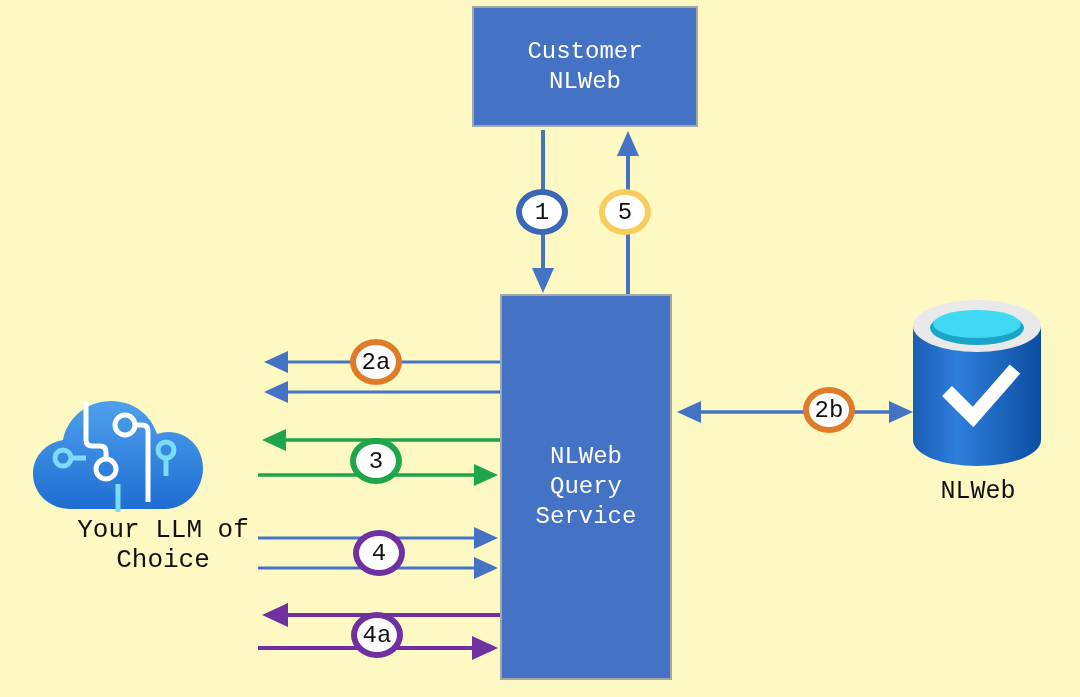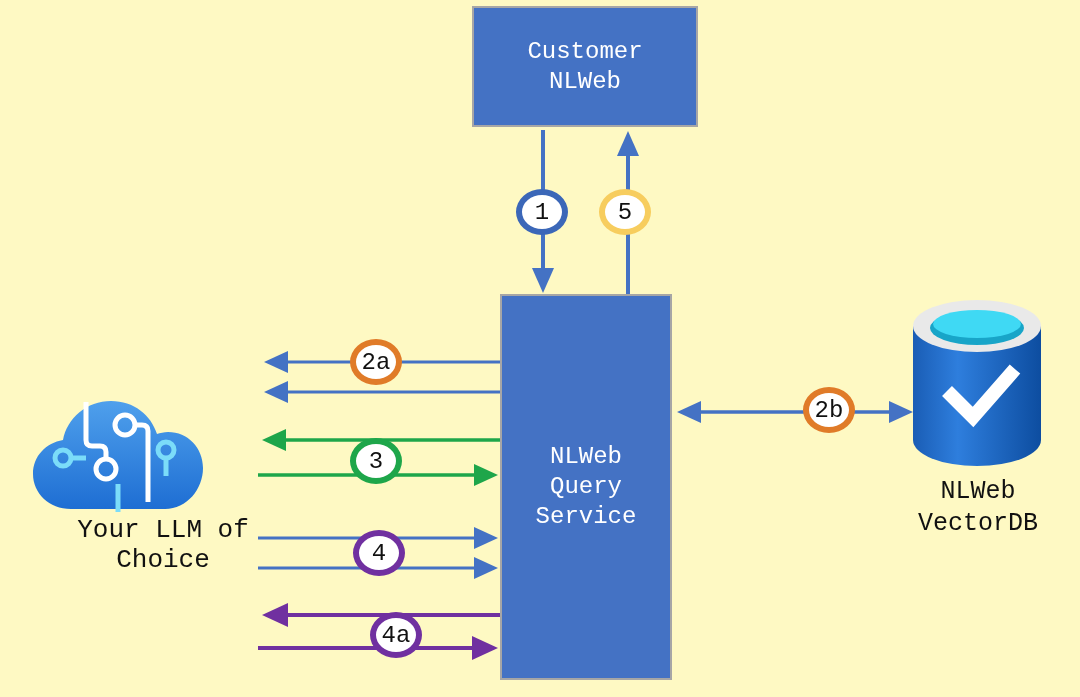--- a/index.html
+++ b/index.html
@@ -36,21 +36,21 @@
   .ring-blue{border-color:var(--badge-ring-blue);}
   .ring-yellow{border-color:var(--badge-ring-yellow);}
   .ring-orange{border-color:var(--badge-ring-orange);}
   .ring-green{border-color:var(--badge-ring-green);}
   .ring-purple{border-color:var(--badge-ring-purple);}
   .b1{left:516px;top:189px;}
   .b5{left:599px;top:189px;}
   .b2a{left:350px;top:339px;}
   .b3{left:350px;top:438px;}
   .b4{left:353px;top:530px;}
-  .b4a{left:370px;top:612px;}
+  .b4a{left:351px;top:612px;}
   .b2b{left:803px;top:387px;}
   .icon{position:absolute;}
   .icon-cloud{left:30px;top:392px;width:176px;height:124px;}
   .icon-db{left:910px;top:299px;width:134px;height:170px;}
   .label{position:absolute;color:var(--text-dark);text-align:center;}
   .label-llm{left:0px;top:515px;width:238px;font-size:26px;padding-left:44px;}
   .label-db{left:898px;top:476px;width:160px;font-size:25px;line-height:32px;}
 </style>
 </head>
 <body>
@@ -151,21 +151,20 @@
       <rect x="3" y="27" width="128" height="114" fill="url(#gdb)"></rect>
       <ellipse cx="67" cy="141" rx="64" ry="26" fill="url(#gdb)"></ellipse>
       <ellipse cx="67" cy="27" rx="64" ry="26" fill="#E9E9E9"></ellipse>
       <ellipse cx="67" cy="29" rx="47" ry="17" fill="#18A5C8"></ellipse>
       <ellipse cx="67" cy="25" rx="44" ry="14" fill="#3FD9F4"></ellipse>
       <path d="M37,92 L63,118 L105,70" stroke="#ffffff" stroke-width="14" fill="none"></path>
     </svg>
   </div>
   <div class="label label-db">
     <div>NLWeb</div>
-    <div>VectorDB</div>
   </div>
 
   <div class="badge ring-blue b1">1</div>
   <div class="badge ring-yellow b5">5</div>
   <div class="badge ring-orange b2a">2a</div>
   <div class="badge ring-green b3">3</div>
   <div class="badge ring-purple b4">4</div>
   <div class="badge ring-purple b4a">4a</div>
   <div class="badge ring-orange b2b">2b</div>
 

